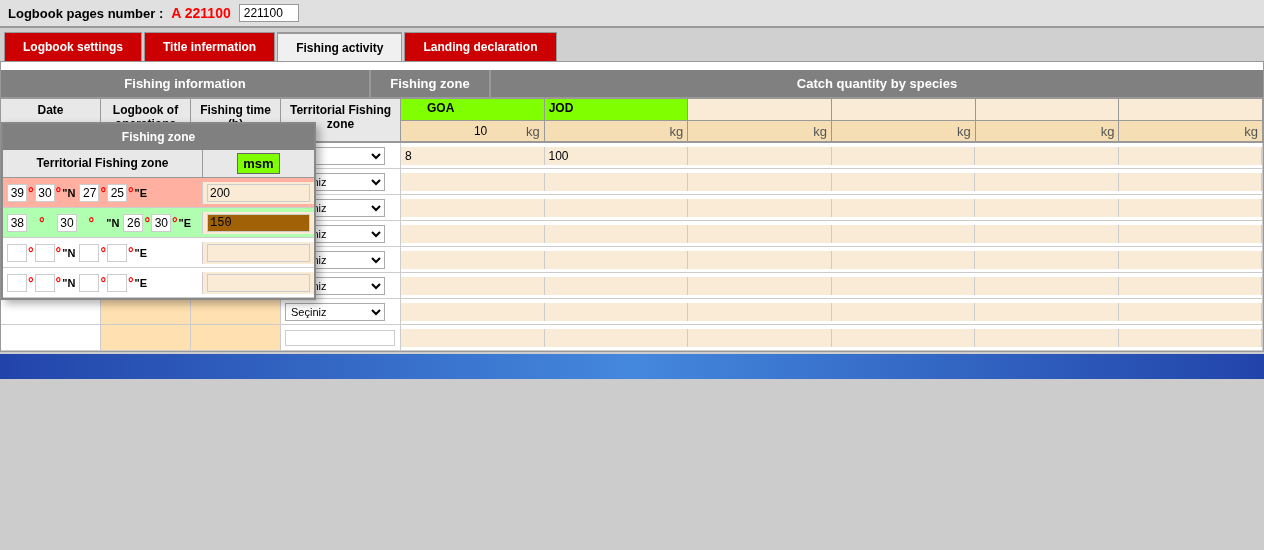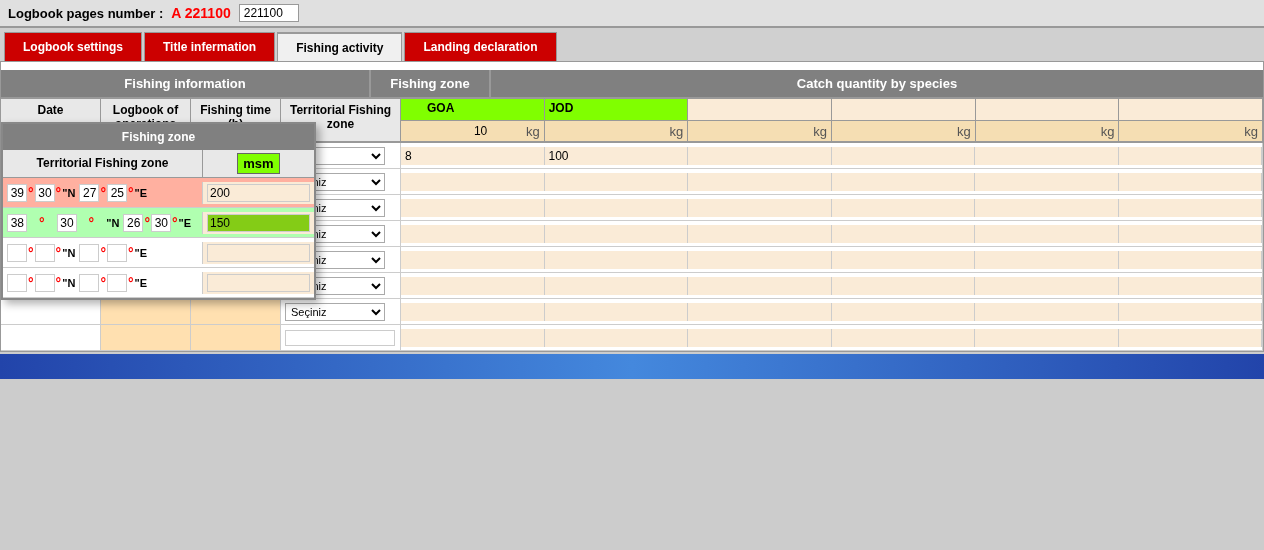--- a/index.html
+++ b/index.html
@@ -703,21 +703,21 @@
             <span> </span>
             <span style="display: inline-flex; align-items: center; gap: 1px;">
               <input class="coord-input" value="26" style="">
               <span class="coord-dot">°</span>
               <input class="coord-input" value="30" style="">
               <span class="coord-dot">°</span>
               <span class="coord-label">"E</span>
             </span>
           </div>
           <div class="fp-other-cell">
-            <input value="150" style="width: 100%; border: 1px solid rgb(204, 204, 204); background: #84cc16; padding: 1px 2px;">
+            <input value="150" style="width: 100%; border: 1px solid rgb(204, 204, 204); background: #a16207; padding: 1px 2px; font-family: Liberation Mono, monospace;">
           </div>
         </div>
         <div class="fp-row">
           <div class="fp-zone-cell">
             <span style="display: inline-flex; align-items: center; gap: 1px;">
               <input class="coord-input" style="">
               <span class="coord-dot">°</span>
               <input class="coord-input" style="">
               <span class="coord-dot">°</span>
               <span class="coord-label">"N</span>

